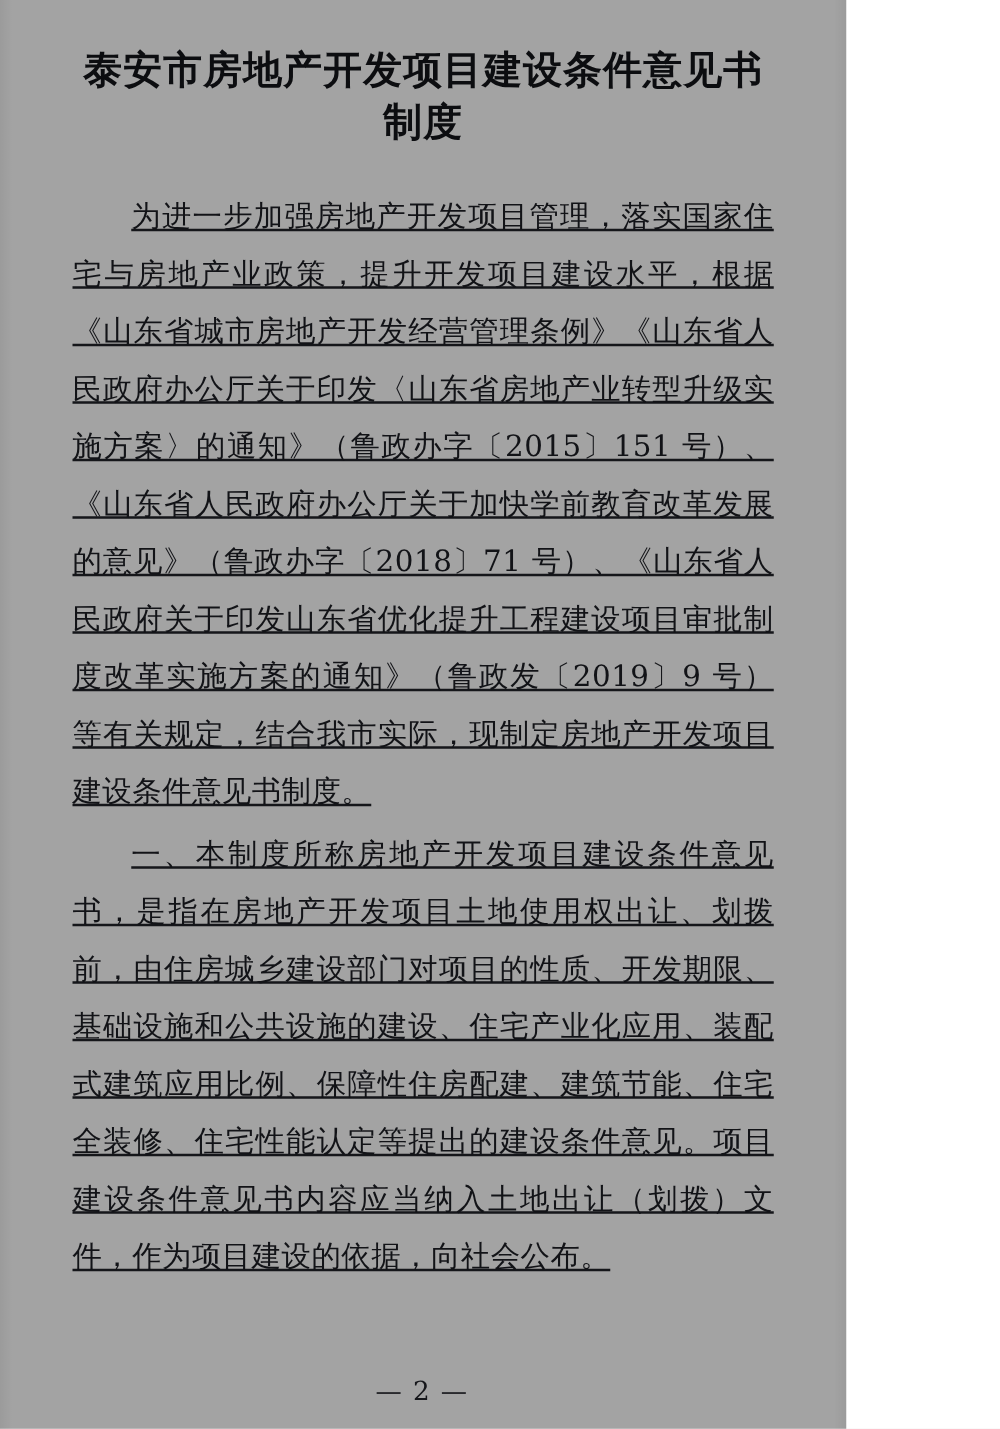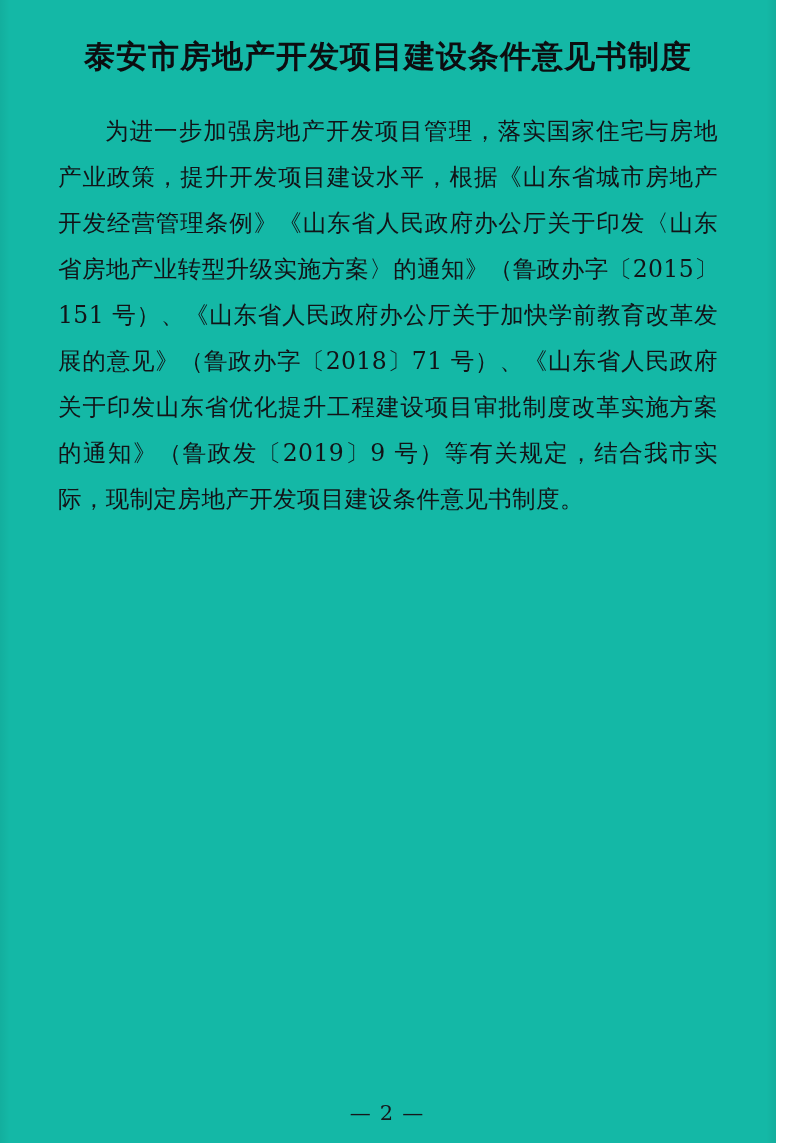--- a/index.html
+++ b/index.html
@@ -10,39 +10,40 @@
   body {
     width: 800px;
     height: 1143px;
     overflow: hidden;
     font-family: "Liberation Serif", "DejaVu Serif", serif;
     color: #15161a;
     position: relative;
   }
   .page {
     position: relative;
-    width: 776px;
+    width: 677px;
     height: 1143px;
     box-sizing: border-box;
     padding: 0 58px;
-    background: #14b8a6;
+    background: #a3a3a3;
   }
   .doc-title {
     margin: 0;
     padding-top: 36px;
     text-align: center;
     font-size: 31px;
     font-weight: bold;
     letter-spacing: 1px;
     line-height: 1.35;
     color: #0c0d10;
     font-family: "DejaVu Serif", "Liberation Serif", serif;
   }
   .body-block {
     margin-top: 30px;
+    text-decoration: underline;
   }
   p.para {
     margin: 0 0 4px 0;
     font-size: 23.5px;
     line-height: 46px;
     text-align: justify;
     text-justify: inter-ideograph;
     text-indent: 2em;
     letter-spacing: 0.4px;
     color: #121317;
@@ -78,18 +79,19 @@
 <body>
 
 <div class="page">
   <div class="scan-edge left"></div>
   <div class="scan-edge right"></div>
 
   <h1 class="doc-title">泰安市房地产开发项目建设条件意见书制度</h1>
 
   <div class="body-block">
     <p class="para">为进一步加强房地产开发项目管理，落实国家住宅与房地产业政策，提升开发项目建设水平，根据《山东省城市房地产开发经营管理条例》《山东省人民政府办公厅关于印发〈山东省房地产业转型升级实施方案〉的通知》（鲁政办字〔2015〕151 号）、《山东省人民政府办公厅关于加快学前教育改革发展的意见》（鲁政办字〔2018〕71 号）、《山东省人民政府关于印发山东省优化提升工程建设项目审批制度改革实施方案的通知》（鲁政发〔2019〕9 号）等有关规定，结合我市实际，现制定房地产开发项目建设条件意见书制度。</p>
+    <p class="para">一、本制度所称房地产开发项目建设条件意见书，是指在房地产开发项目土地使用权出让、划拨前，由住房城乡建设部门对项目的性质、开发期限、基础设施和公共设施的建设、住宅产业化应用、装配式建筑应用比例、保障性住房配建、建筑节能、住宅全装修、住宅性能认定等提出的建设条件意见。项目建设条件意见书内容应当纳入土地出让（划拨）文件，作为项目建设的依据，向社会公布。</p>
   </div>
 
   <div class="page-number">
     <span class="dash">—</span><span>2</span><span class="dash">—</span>
   </div>
 </div>
 
 </body></html>

